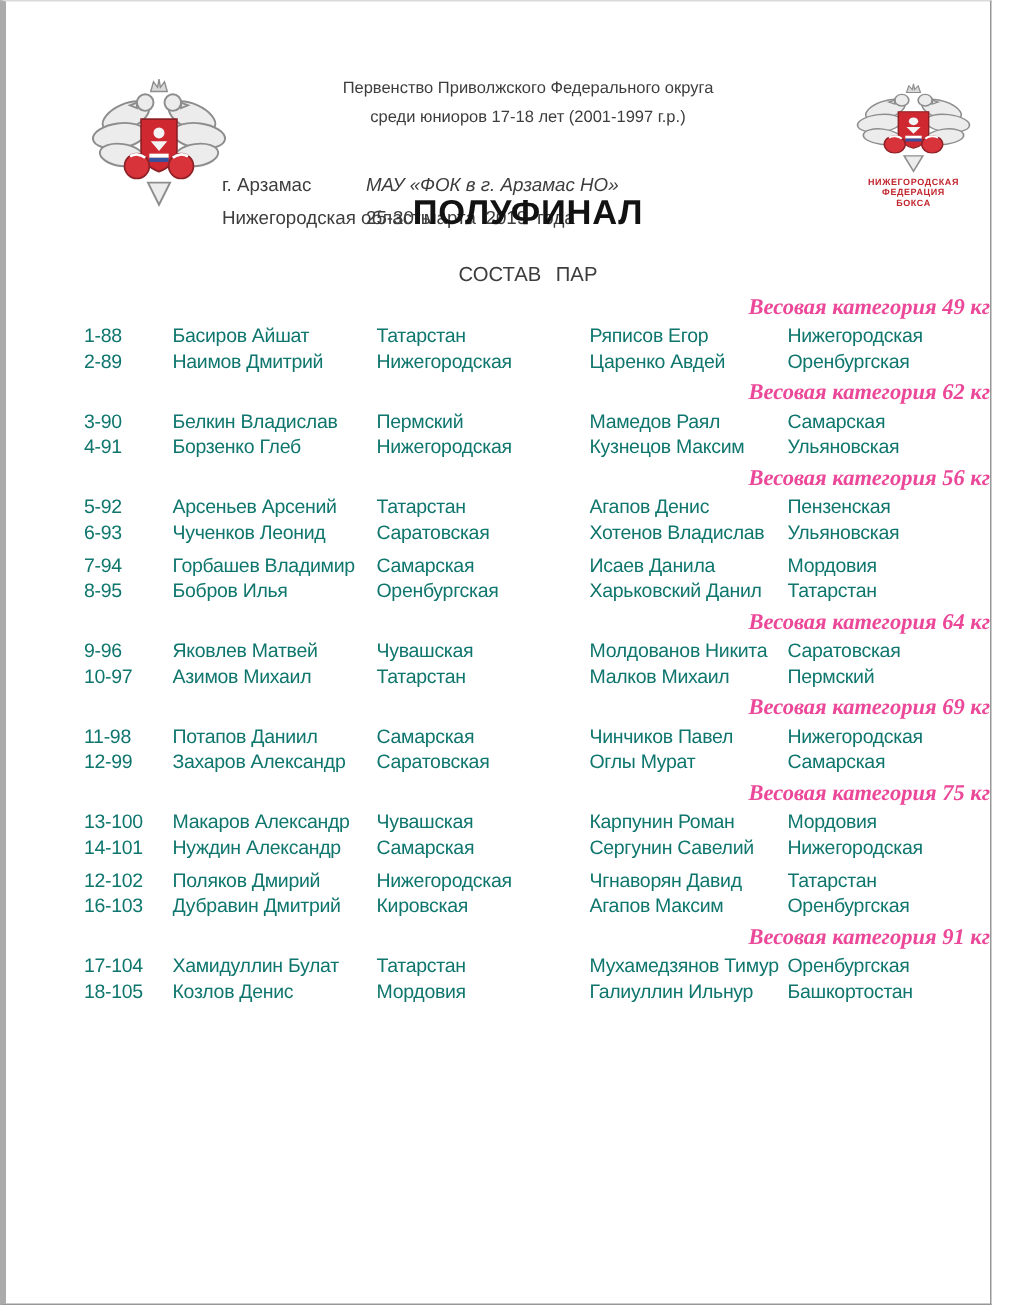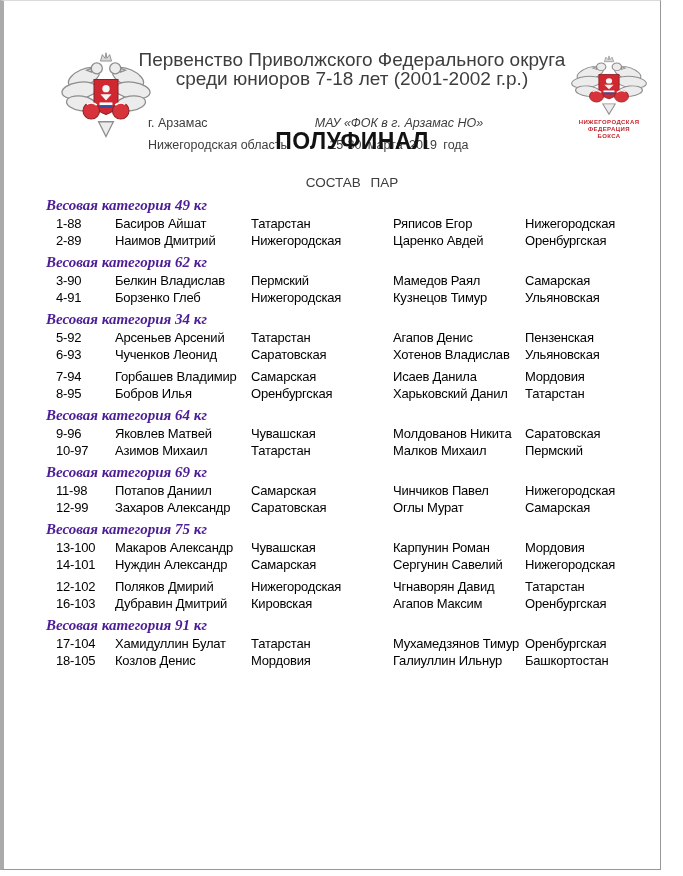--- a/index.html
+++ b/index.html
@@ -8,39 +8,39 @@
         border-top:1px solid #dadada;border-right:1px solid #979797;
         border-bottom:1px solid #979797;border-left:4px solid #ababab;}
   .abs{position:absolute;}
   
   .emblem-left{left:56px;top:47px;width:92px;height:96px;}
   .emblem-right{left:562px;top:53px;width:86px;text-align:center;}
   .emblem-right svg{width:78px;height:64px;display:block;margin:0 auto;}
   .emblem-caption{margin-top:1px;font-size:6px;font-weight:bold;line-height:7px;
                   letter-spacing:0.4px;color:#c2262e;white-space:pre-line;text-align:center;}
   .header-center{left:42px;top:49px;width:612px;text-align:center;}
-  .title-line{font-size:19px;line-height:19px;color:#3d3d3d;}
+  .title-line{font-size:11px;line-height:19px;color:#3d3d3d;}
   .info{font-size:12.5px;color:#3d3d3d;margin-top:29px;}
   .info-city{left:144px;top:86px;}
   .info-region{left:144px;top:108px;}
-  .info-right{left:240px;width:310px;text-align:center;}
+  .info-right{left:240px;width:310px;text-align:left;}
   .info-venue{top:86px;font-style:italic;}
   .info-dates{top:108px;word-spacing:3px;}
   
   .stage-title{left:42px;top:127px;width:612px;text-align:center;
                font-size:23px;font-weight:bold;letter-spacing:0.5px;color:#121212;}
   .subtitle{left:42px;top:174px;width:612px;text-align:center;
             font-size:13.5px;color:#3d3d3d;word-spacing:6px;}
   
   .sections{left:42px;top:196px;width:614px;}
   .weight-section{margin-bottom:5px;}
   .category{font-family:"Liberation Serif",serif;font-style:italic;font-weight:bold;
-            font-size:15px;line-height:17px;text-align:left;color:#4c1d95;margin-bottom:1px;}
+            font-size:15px;line-height:17px;text-align:right;color:#ec4899;margin-bottom:1px;}
   .pair-row{display:grid;grid-template-columns:59px 136px 142px 132px auto;
-            padding-left:10px;font-size:13px;line-height:17px;letter-spacing:-0.2px;color:#000000;}
+            padding-left:10px;font-size:13px;line-height:17px;letter-spacing:-0.2px;color:#0f766e;}
   .cell{white-space:nowrap;overflow:hidden;}
 </style>
 </head>
 <body>
 
 <svg width="0" height="0" style="position:absolute">
   <defs>
     <g id="boxing-eagle">
 
       <path d="M44 12 L46 5 L49 9 L50 3 L51 9 L54 5 L56 12 Z" fill="#d9d9d9" stroke="#8d8d8d" stroke-width="1"></path>
@@ -92,21 +92,21 @@
     <svg viewBox="0 0 100 100" preserveAspectRatio="none">
       <use href="#boxing-eagle"></use>
     </svg>
     <div class="emblem-caption">НИЖЕГОРОДСКАЯ
 ФЕДЕРАЦИЯ
 БОКСА</div>
   </div>
 
   <div class="abs header-center">
     <div class="title-line">Первенство Приволжского Федерального округа</div>
-    <div class="title-line">среди юниоров 7-18 лет (2001-2002 г.р.)</div>
+    <div class="title-line">среди юниоров 17-18 лет (2001-1997 г.р.)</div>
   </div>
 
   <div class="abs info info-city">г. Арзамас</div>
   <div class="abs info info-region">Нижегородская область</div>
 
   <div class="abs info info-right info-venue">МАУ «ФОК в г. Арзамас НО»</div>
   <div class="abs info info-right info-dates">25-30 марта 2019 года</div>
 
   <div class="abs subtitle">СОСТАВ ПАР</div>
 
@@ -136,26 +136,26 @@
           <span class="cell">3-90</span>
           <span class="cell">Белкин Владислав</span>
           <span class="cell">Пермский</span>
           <span class="cell">Мамедов Раял</span>
           <span class="cell">Самарская</span>
         </div>
         <div class="pair-row">
           <span class="cell">4-91</span>
           <span class="cell">Борзенко Глеб</span>
           <span class="cell">Нижегородская</span>
-          <span class="cell">Кузнецов Тимур</span>
+          <span class="cell">Кузнецов Максим</span>
           <span class="cell">Ульяновская</span>
         </div>
       </div>
       <div class="weight-section">
-        <div class="category">Весовая категория 34 кг</div>
+        <div class="category">Весовая категория 56 кг</div>
         <div class="pair-row">
           <span class="cell">5-92</span>
           <span class="cell">Арсеньев Арсений</span>
           <span class="cell">Татарстан</span>
           <span class="cell">Агапов Денис</span>
           <span class="cell">Пензенская</span>
         </div>
         <div class="pair-row">
           <span class="cell">6-93</span>
           <span class="cell">Чученков Леонид</span>

